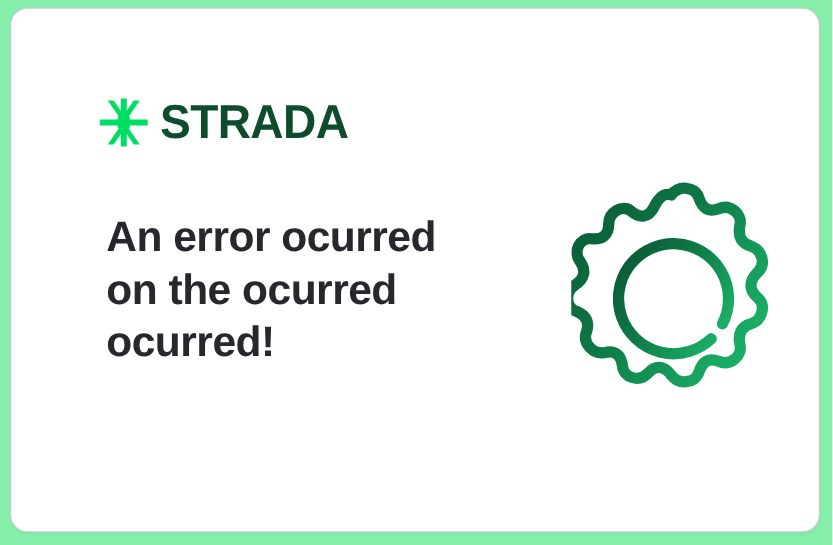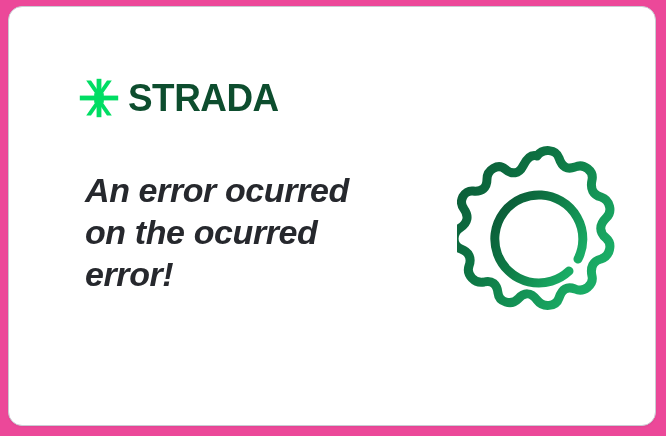--- a/index.html
+++ b/index.html
@@ -13,21 +13,21 @@
     height: 436px;
     overflow: hidden;
     font-family: "Liberation Sans", sans-serif;
     -webkit-font-smoothing: antialiased;
   }
 
   .screen {
     position: relative;
     width: 666px;
     height: 436px;
-    background: #ec4899;
+    background: #86efac;
   }
 
   
   .card {
     position: absolute;
     left: 8px;
     top: 6px;
     width: 648px;
     height: 420px;
     box-sizing: border-box;
@@ -72,21 +72,20 @@
     left: 76px;
     top: 162px;
     width: 300px;
     margin: 0;
     font-family: "Liberation Sans", sans-serif;
     font-weight: bold;
     font-size: 34px;
     line-height: 42px;
     letter-spacing: -0.4px;
     color: #26282d;
-    font-style: italic;
   }
 
   
   .gear-wrap {
     position: absolute;
     left: 448px;
     top: 136px;
     width: 160px;
     height: 168px;
   }
@@ -119,21 +118,21 @@
 
           <rect x="38" y="38" width="24" height="24"></rect>
         </g>
       </svg>
       <span class="brand-word">STRADA</span>
     </div>
 
     <h1 class="headline">
       <span>An error ocurred</span><br>
       <span>on the ocurred</span><br>
-      <span>error!</span>
+      <span>ocurred!</span>
     </h1>
 
     <div class="gear-wrap">
       <svg class="gear-svg" viewBox="0 0 160 168" aria-hidden="true">
         <defs>
           <linearGradient id="gearGrad" x1="0.08" y1="0.12" x2="0.95" y2="0.72">
             <stop offset="0%" stop-color="#0b5c38"></stop>
             <stop offset="45%" stop-color="#0e7a46"></stop>
             <stop offset="100%" stop-color="#1aac65"></stop>
           </linearGradient>

